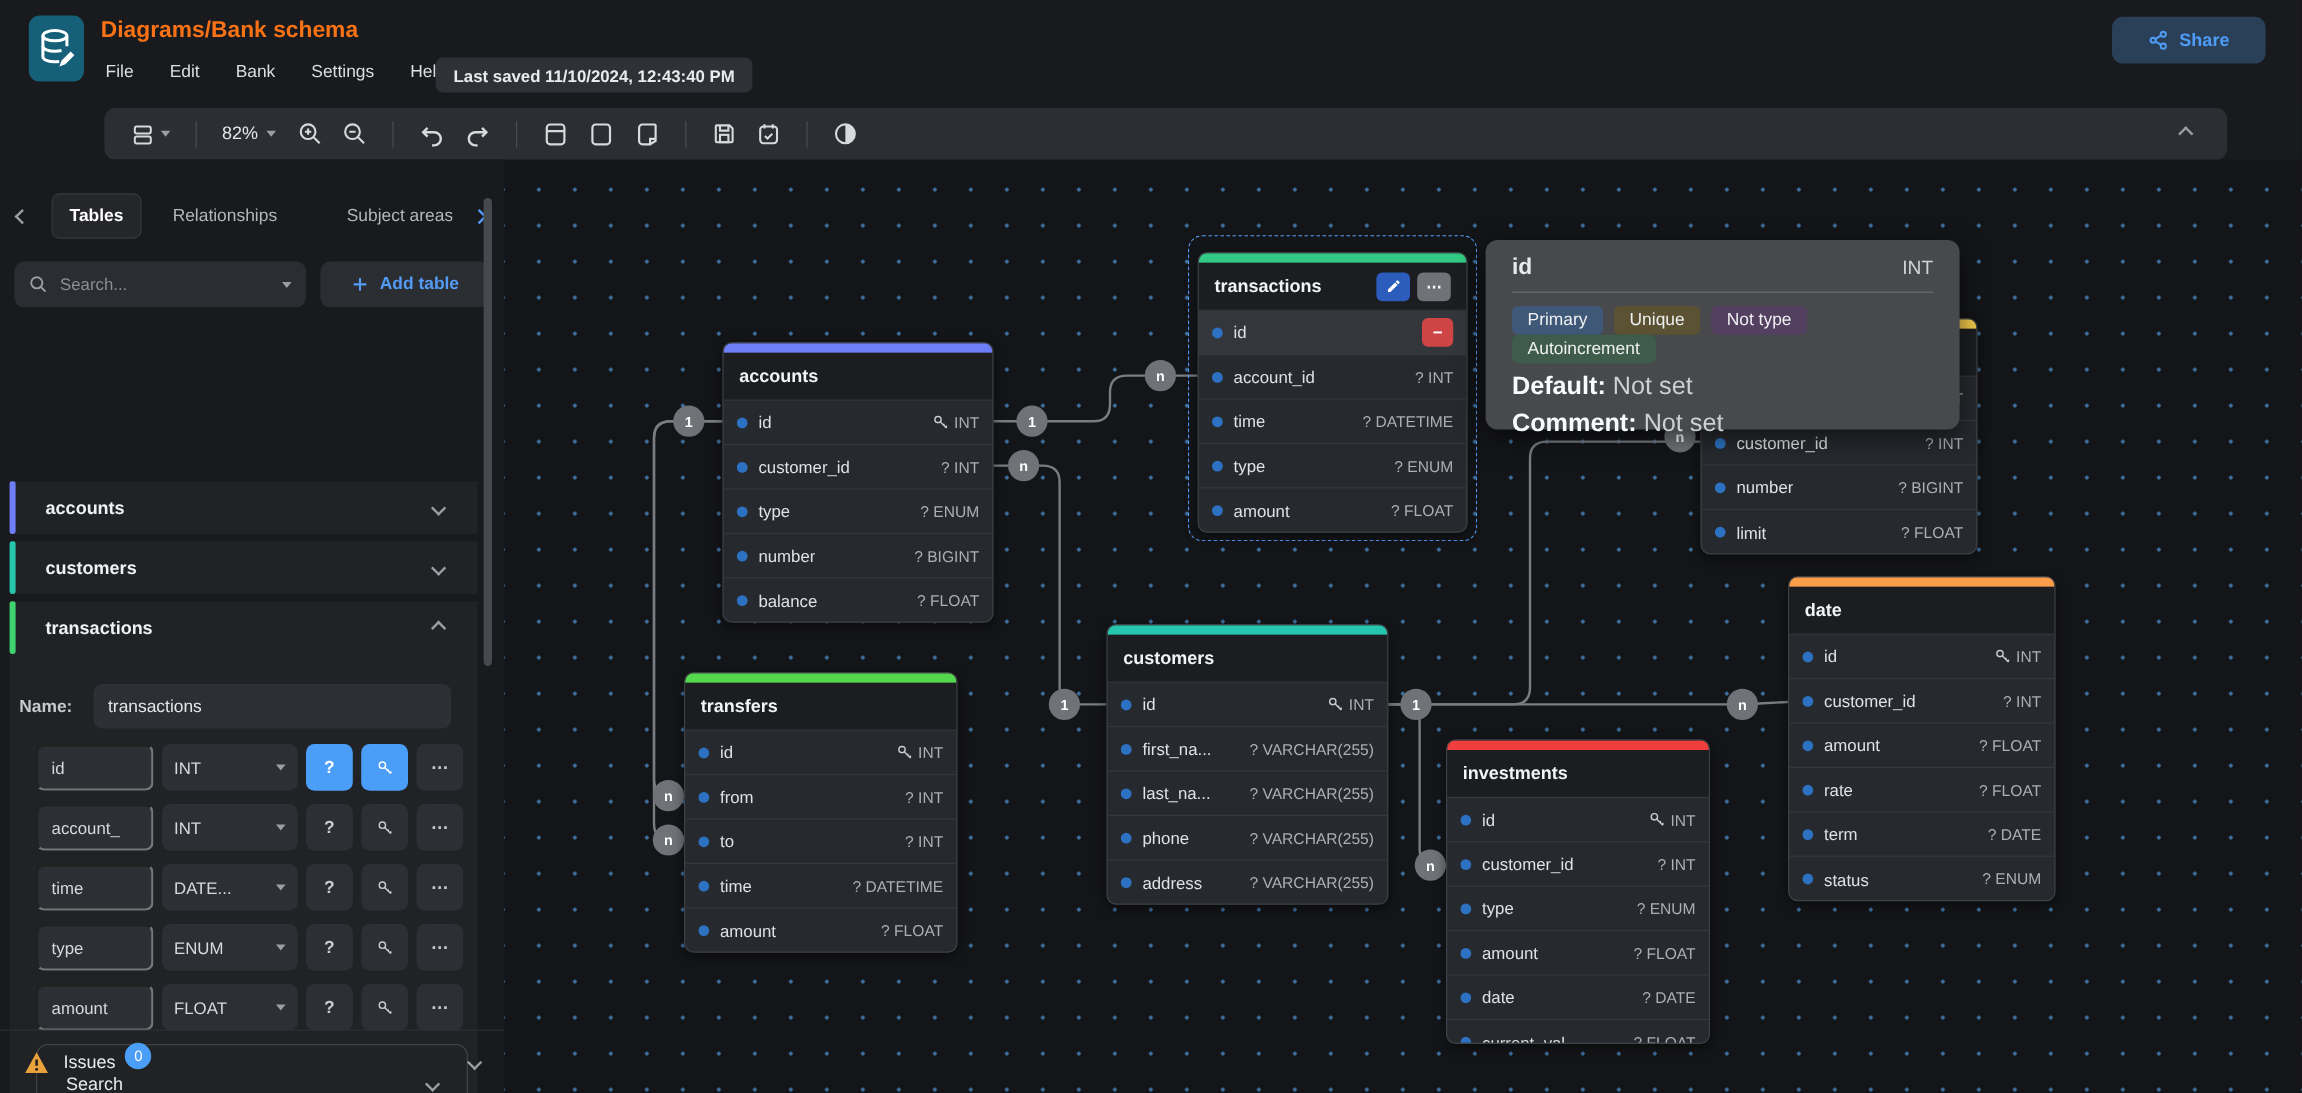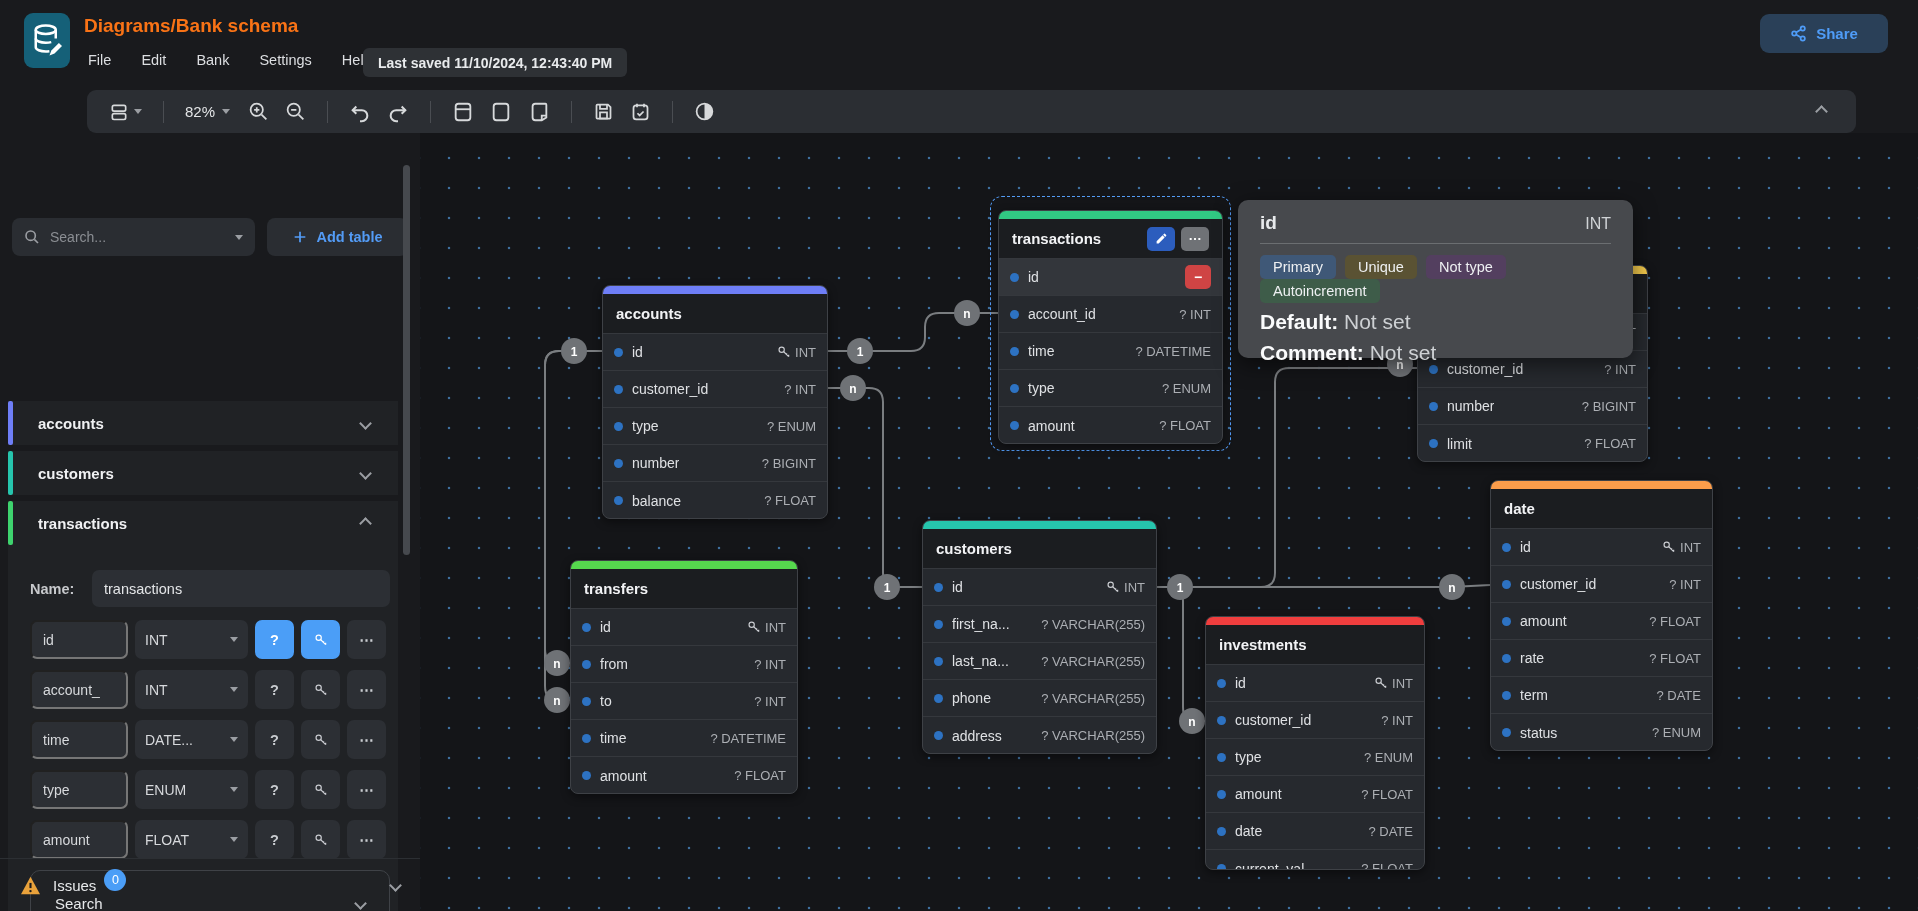--- a/index.html
+++ b/index.html
@@ -83,21 +83,21 @@
     width:160px; font-family:inherit; }
   #search-box input::placeholder { color:#8b8e93; }
   #add-table-btn { flex:1; height:38px; background:#2a2d32; border-radius:8px; display:flex;
     align-items:center; justify-content:center; gap:8px; color:#539bf5; font-size:14.5px; font-weight:bold; }
   .list-item { position:absolute; left:8px; width:390px; height:44px; background:#202225;
     display:flex; align-items:center; }
   .cbar { width:5px; height:44px; border-radius:2px; flex:none; }
   .list-item .lname { margin-left:25px; font-size:15px; font-weight:bold; color:#f0f1f3; }
   .list-item .chev { position:absolute; right:28px; border-color:#9b9ea3; }
   #editor { position:absolute; left:8px; top:412px; width:390px; height:455px; background:#202225; }
-  #name-row { position:absolute; left:22px; top:25px; display:flex; align-items:center; }
+  #name-row { position:absolute; left:8px; top:25px; display:flex; align-items:center; }
   #name-row label { font-size:14.5px; font-weight:bold; color:#c7c9cc; width:62px; }
   #name-input { width:298px; height:37px; background:#2c2f34; border:none; border-radius:7px;
     color:#e3e5e7; font-size:14.5px; padding:0 12px; outline:none; font-family:inherit; }
   .frow { position:absolute; left:22px; height:39px; display:flex; gap:7px; }
   .fctl { background:#2c2f34; border-radius:7px; height:39px; display:flex; align-items:center; color:#d7d9dc; }
   .fin { width:98px; padding:0 11px; font-size:14px; }
   .fsel { width:113px; padding:0 10px; font-size:14px; justify-content:space-between; }
   .fbtn { width:39px; justify-content:center; font-size:14.5px; font-weight:bold; color:#c9ccd0; }
   .fbtn.on { background:#4b9ef7; color:#fff; }
   #comment-box { position:absolute; left:22px; top:325px; width:360px; height:66px;
@@ -557,20 +557,27 @@
   <span class="ticon">
     <svg width="21" height="21" viewBox="0 0 24 24">
       <circle cx="12" cy="12" r="9" fill="none" stroke="#d7d9db" stroke-width="2"></circle>
       <path d="M12 3a9 9 0 0 1 0 18z" fill="#d7d9db"></path>
     </svg>
   </span>
   <span id="toolbar-collapse" class="chev up"></span>
 </div>
 
 <div class="abs" id="sidebar">
+  <div id="tabbar">
+    <span class="chev left" style="border-color:#9b9ea3; margin-left:14px"></span>
+    <span class="tab active">Tables</span>
+    <span class="tab" style="margin-left:12px">Relationships</span>
+    <span class="tab" style="margin-left:30px; width:102px; overflow:hidden">Subject areas</span>
+    <span id="tab-right" class="chev right"></span>
+  </div>
   <div id="search-row">
     <div id="search-box">
       <svg width="16" height="16" viewBox="0 0 24 24" fill="none" stroke="#9b9ea3" stroke-width="2.4">
         <circle cx="10" cy="10" r="7"></circle>
           <path d="M15.5 15.5L21 21"></path>
       </svg>
       <input placeholder="Search..." style="">
       <span class="caret" style="margin-left:auto"></span>
     </div>
     <div id="add-table-btn">

